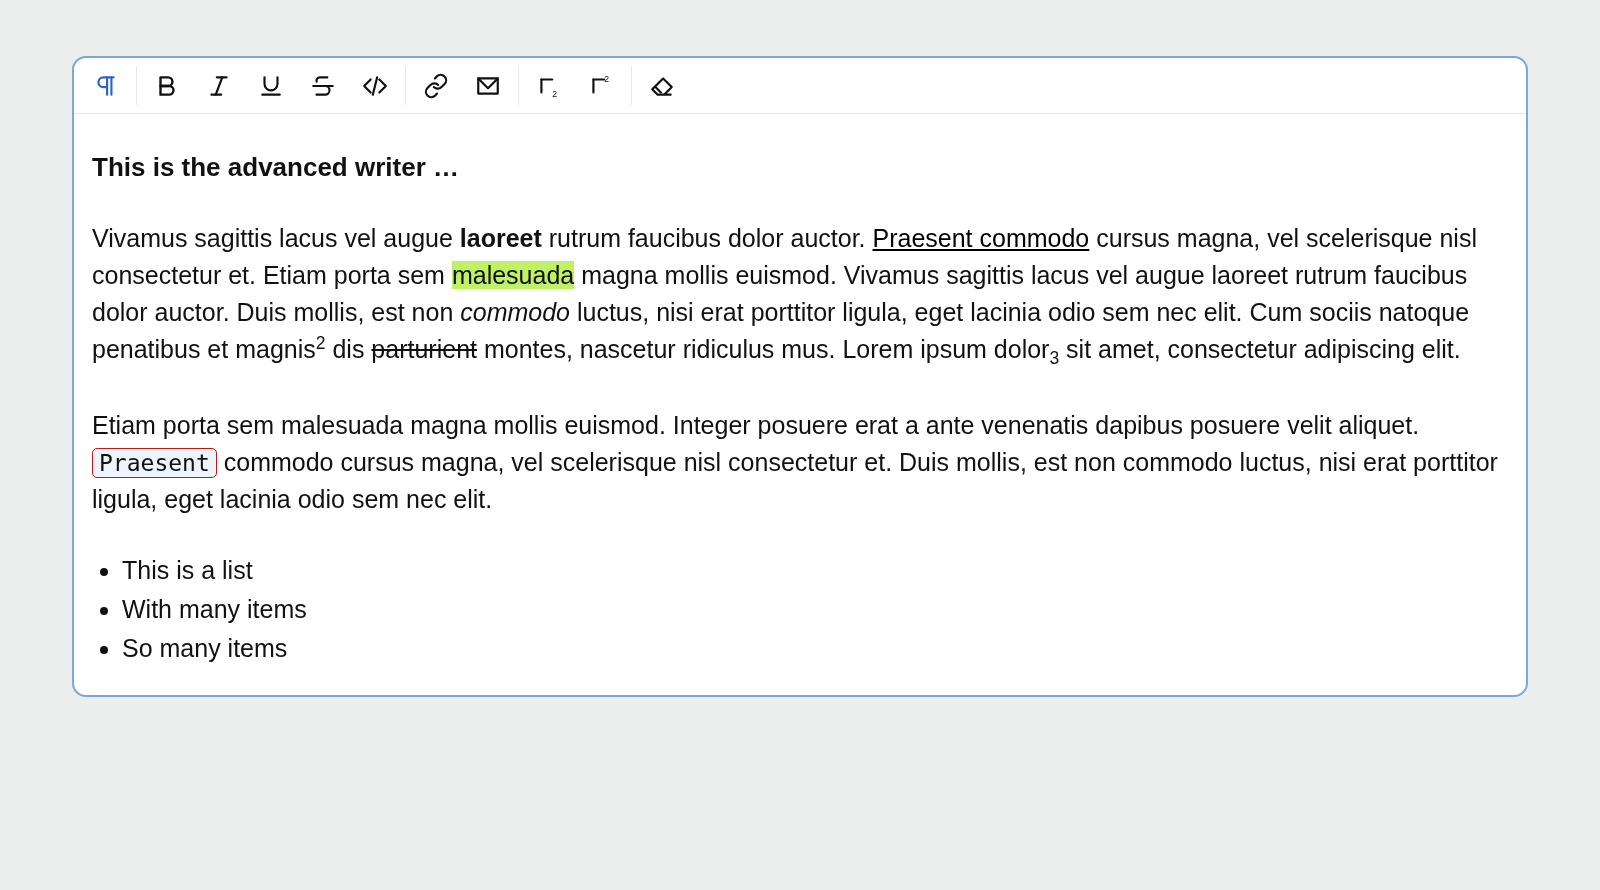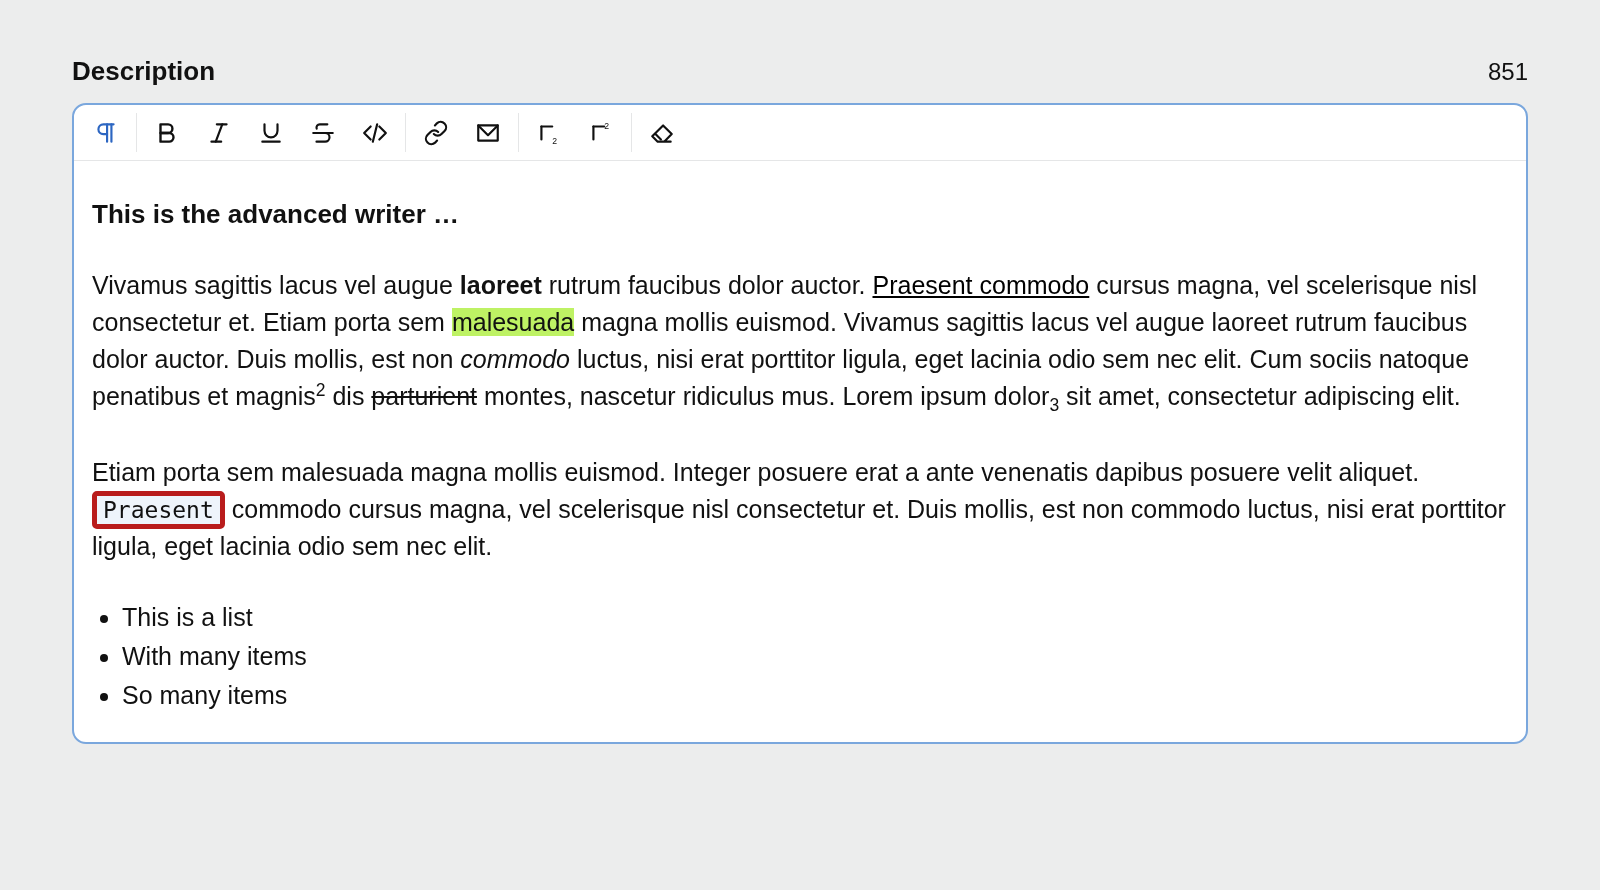--- a/index.html
+++ b/index.html
@@ -78,43 +78,39 @@
   .underline { }
   .italic { font-style: italic; }
   .bold { font-weight: 700; }
   .strike { text-decoration: line-through; }
   .highlight {
     background: #bef264;
   }
   .code-chip {
     font-family: ui-monospace, SFMono-Regular, Menlo, Consolas, monospace;
     background: #eef4fb;
-    border: 5px solid #b91c1c;
+    border: 1px solid #b91c1c;
     border-radius: 5px;
     padding: 1px 6px;
     font-size: 0.92em;
   }
   .content ul {
     margin: 0 0 0 30px;
     padding: 0;
   }
   .content li {
     margin: 2px 0;
     font-size: 25px;
   }
   sup, sub { font-size: 0.7em; }
 </style>
 </head>
 <body>
 
 <div class="page">
-  <div class="header-row">
-    <div class="header-label">Description</div>
-    <div class="counter">851</div>
-  </div>
 
   <div class="editor">
     <div class="toolbar">
 
       <div class="tb-btn active">
         <svg viewBox="0 0 24 24" fill="none" stroke="currentColor" stroke-width="2" stroke-linecap="round" stroke-linejoin="round">
           <path d="M13 4v16"></path>
             <path d="M17 4v16"></path>
             <path d="M19 4H9.5a4.5 4.5 0 0 0 0 9H13"></path>
         </svg>

